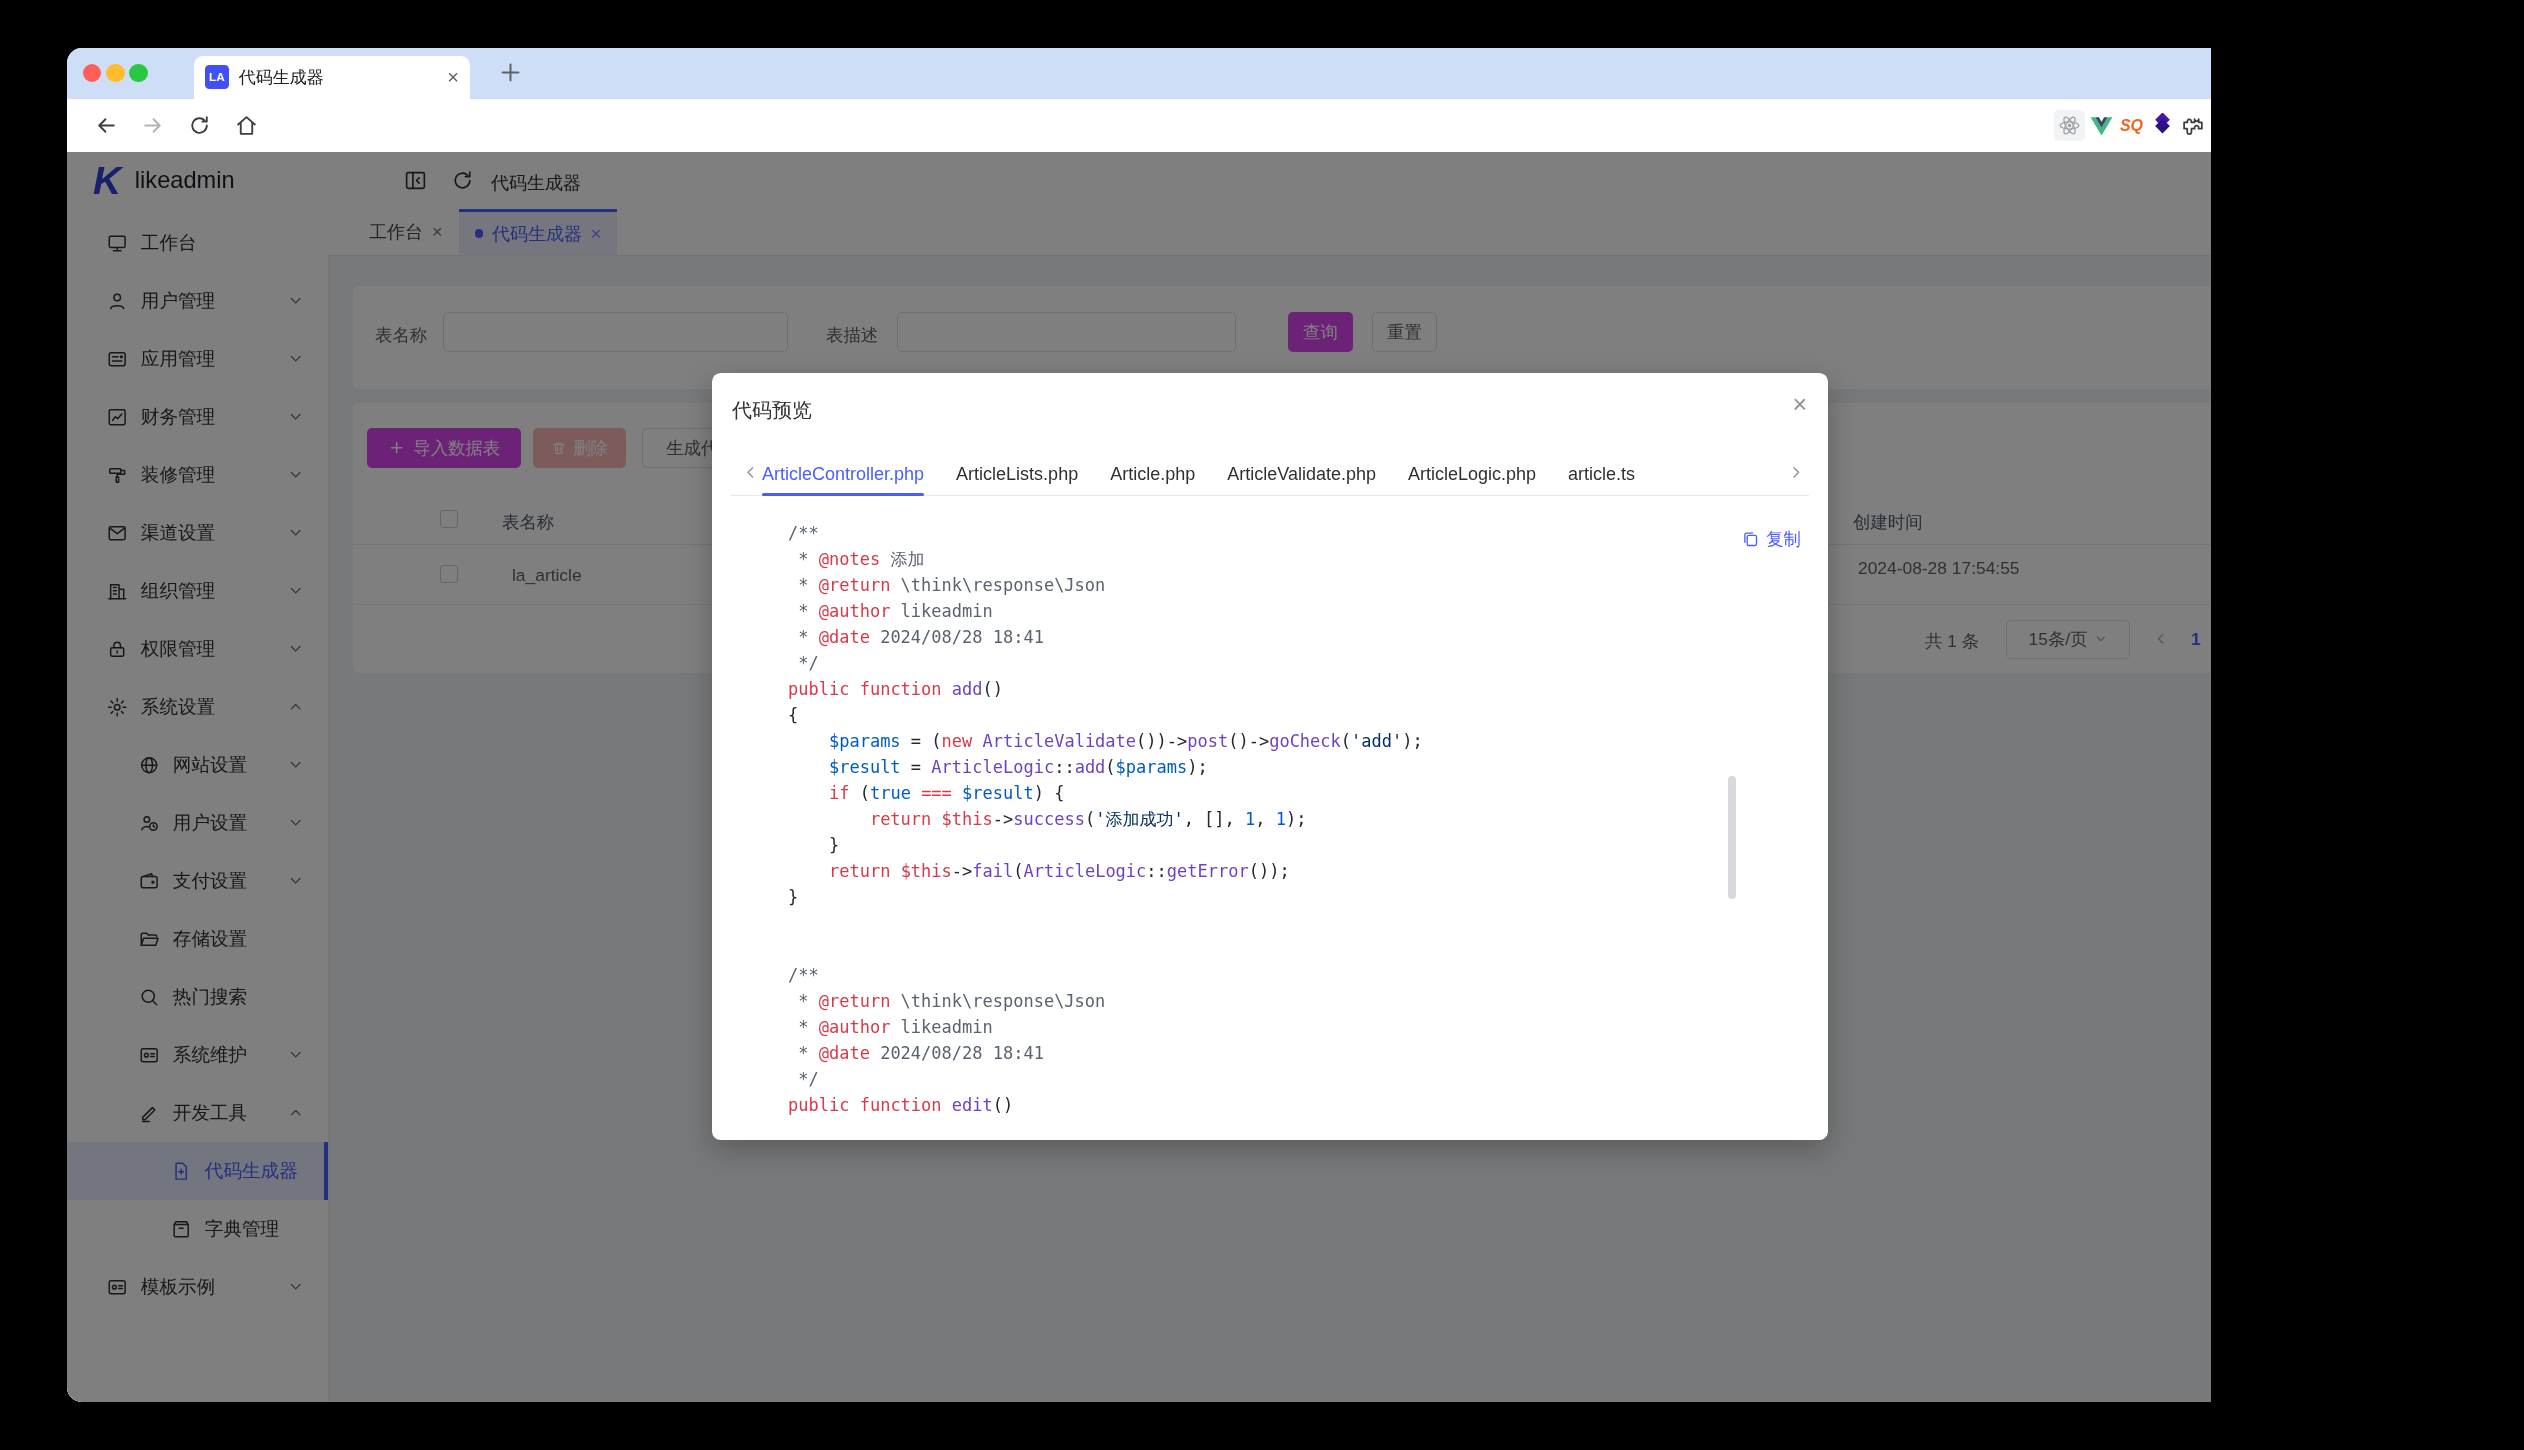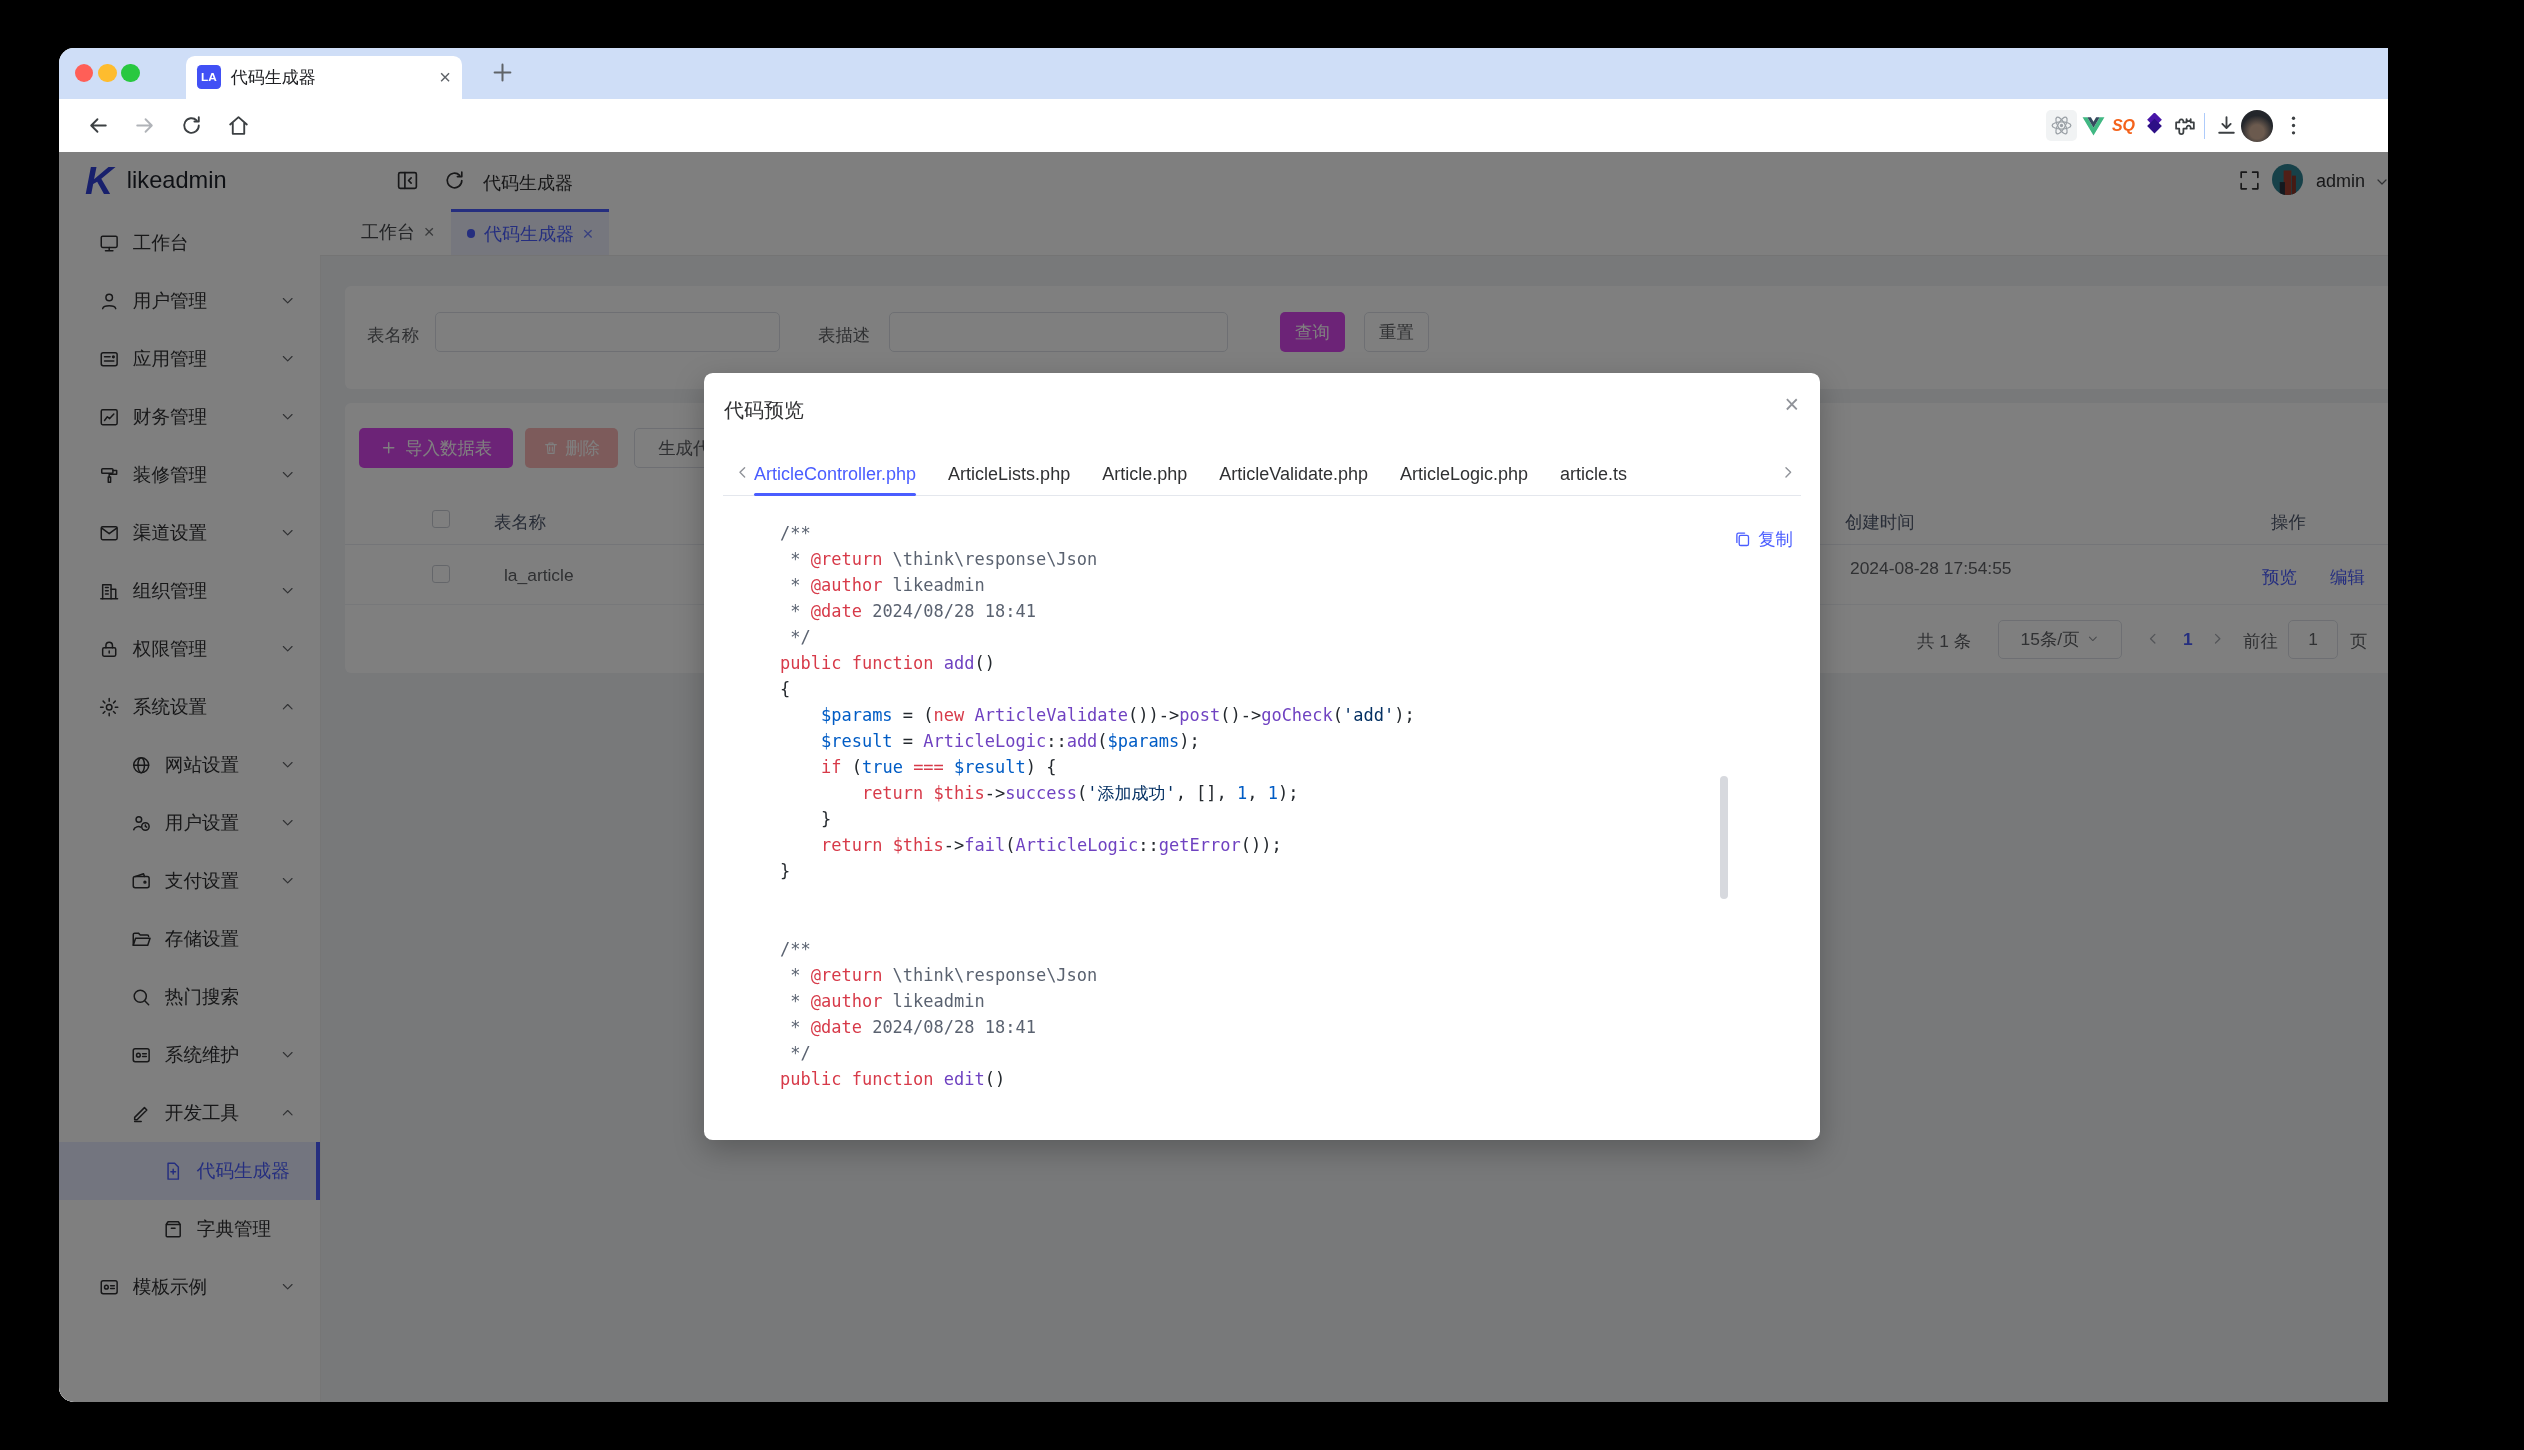--- a/index.html
+++ b/index.html
@@ -1,17 +1,17 @@
 <!DOCTYPE html>
 <html style="font-size:10px"><head>
 <meta charset="utf-8">
 <style>
   html,body{margin:0;padding:0;background:#000;}
-  .stage{position:relative;width:2388px;height:1450px;background:#000;overflow:hidden;
-         font-family:"Liberation Sans","DejaVu Sans",sans-serif;}
+  .stage{position:relative;width:2203px;height:1450px;background:#000;overflow:hidden;
+         font-family:"Liberation Sans","DejaVu Sans",sans-serif;margin-left:8px;}
   .abs{position:absolute;}
   
   .bwin{position:absolute;left:59px;top:48px;width:2405px;height:1354px;border-radius:15px;
         overflow:hidden;background:#fff;box-shadow:0 12.4px 37px rgba(0,0,0,.6);}
   .tabstrip{position:absolute;left:0;top:0;right:0;height:51px;background:#cfdef7;}
   .tl{position:absolute;top:15.5px;width:18.6px;height:18.6px;border-radius:50%;}
   .btab{position:absolute;left:127px;top:7.5px;width:276px;height:43px;background:#fff;
         border-radius:8.7px 8.7px 0 0;display:flex;align-items:center;padding:0 11.2px;box-sizing:border-box;}
   .favicon{width:23.6px;height:23.6px;border-radius:4.3px;background:#4150f5;color:#fff;font-weight:bold;
            font-size:11.8px;display:flex;align-items:center;justify-content:center;}
@@ -585,20 +585,21 @@
         <div class="copy">
           <svg viewBox="0 0 24 24">
               <rect x="8" y="7" width="12" height="13" rx="2" stroke="#4a5dff" stroke-width="1.7" fill="none"></rect>
               <path d="M5 16V6a2 2 0 0 1 2-2h8" stroke="#4a5dff" stroke-width="1.7" fill="none" stroke-linecap="round"></path>
             </svg>
           <span>复制</span>
         </div>
 
         <div class="codebox" id="codebox">
             <div class="cl"><span class="sg-c">/**</span></div>
+            <div class="cl"><span class="sg-c"> * </span><span class="sg-k">@notes</span><span class="sg-c"> 添加</span></div>
             <div class="cl"><span class="sg-c"> * </span><span class="sg-k">@return</span><span class="sg-c"> \think\response\Json</span></div>
             <div class="cl"><span class="sg-c"> * </span><span class="sg-k">@author</span><span class="sg-c"> likeadmin</span></div>
             <div class="cl"><span class="sg-c"> * </span><span class="sg-k">@date</span><span class="sg-c"> 2024/08/28 18:41</span></div>
             <div class="cl"><span class="sg-c"> */</span></div>
             <div class="cl"><span class="sg-k">public</span><span class="sg-p"> </span><span class="sg-k">function</span><span class="sg-p"> </span><span class="sg-f">add</span><span class="sg-p">()</span></div>
             <div class="cl"><span class="sg-p">{</span></div>
             <div class="cl"><span class="sg-p">    </span><span class="sg-v">$params</span><span class="sg-p"> = (</span><span class="sg-k">new</span><span class="sg-p"> </span><span class="sg-f">ArticleValidate</span><span class="sg-p">())-&gt;</span><span class="sg-f">post</span><span class="sg-p">()-&gt;</span><span class="sg-f">goCheck</span><span class="sg-p">(</span><span class="sg-s">'add'</span><span class="sg-p">);</span></div>
             <div class="cl"><span class="sg-p">    </span><span class="sg-v">$result</span><span class="sg-p"> = </span><span class="sg-f">ArticleLogic</span><span class="sg-p">::</span><span class="sg-f">add</span><span class="sg-p">(</span><span class="sg-v">$params</span><span class="sg-p">);</span></div>
             <div class="cl"><span class="sg-p">    </span><span class="sg-k">if</span><span class="sg-p"> (</span><span class="sg-v">true</span><span class="sg-p"> </span><span class="sg-k">===</span><span class="sg-p"> </span><span class="sg-v">$result</span><span class="sg-p">) {</span></div>
             <div class="cl"><span class="sg-p">        </span><span class="sg-k">return</span><span class="sg-p"> </span><span class="sg-k">$this</span><span class="sg-p">-&gt;</span><span class="sg-f">success</span><span class="sg-p">(</span><span class="sg-s">'添加成功'</span><span class="sg-p">, [], </span><span class="sg-v">1</span><span class="sg-p">, </span><span class="sg-v">1</span><span class="sg-p">);</span></div>

